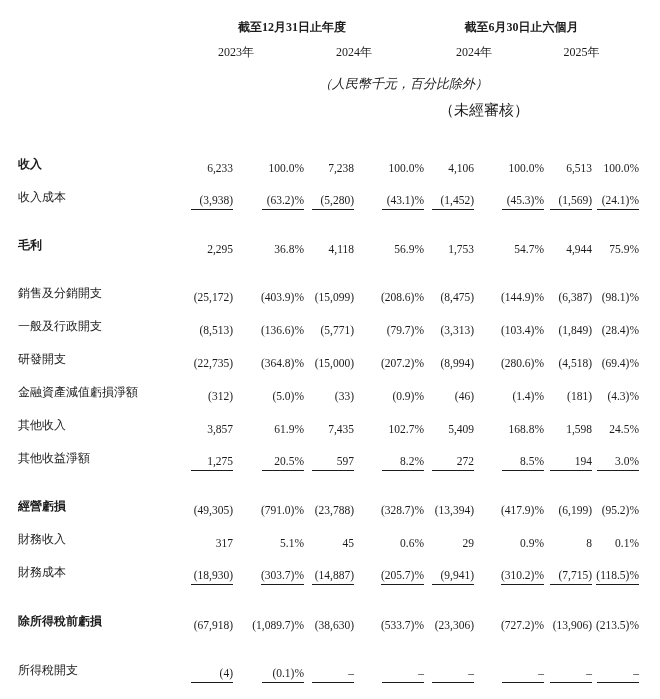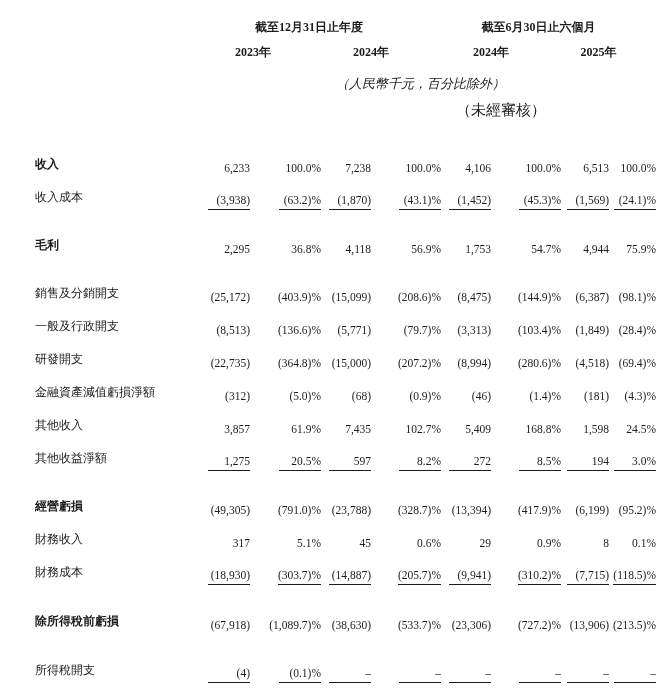--- a/index.html
+++ b/index.html
@@ -1,26 +1,26 @@
 <!DOCTYPE html>
 <html><head>
 <meta charset="utf-8">
 <style>
   html,body{margin:0;padding:0;background:#ffffff;}
   body{
     width:660px;height:699px;overflow:hidden;
     font-family:"Liberation Serif","DejaVu Serif",serif;
     color:#1c1c1c;
   }
-  .page{box-sizing:border-box;width:656px;height:699px;padding:10px 4px 0 35px;}
+  .page{box-sizing:border-box;width:656px;height:699px;padding:10px 4px 0 18px;}
   table.fin{border-collapse:collapse;table-layout:fixed;width:621px;}
   td{padding:0;vertical-align:bottom;}
   
   .h-period td{height:26px;font-size:12px;font-weight:bold;}
-  .h-years td{height:25px;font-size:12px;font-weight:bold;}
+  .h-years td{height:25px;font-size:12px;font-weight:normal;}
   .h-unit td{height:32px;font-size:13px;font-style:italic;}
   .h-audit td{height:27px;font-size:15px;}
   .ctr{text-align:center;}
   .shiftl{padding-right:28px;}
   .shiftl2{padding-right:20px;}
   
   tr.r td{height:29px;}
   td.lbl{font-size:12px;white-space:nowrap;overflow:hidden;padding-bottom:4px;}
   td.num{text-align:right;font-size:11.5px;white-space:nowrap;}
   td.num .u{display:inline-block;min-width:42px;text-align:right;padding-bottom:3px;}
@@ -80,21 +80,21 @@
           <td class="num"><span class="u">100.0%</span></td>
           <td class="num"><span class="u">4,106</span></td>
           <td class="num"><span class="u">100.0%</span></td>
           <td class="num"><span class="u">6,513</span></td>
           <td class="num"><span class="u">100.0%</span></td>
         </tr>
         <tr class="r ul-single">
           <td class="lbl">收入成本</td>
           <td class="num"><span class="u">(3,938)</span></td>
           <td class="num"><span class="u">(63.2)%</span></td>
-          <td class="num"><span class="u">(1,870)</span></td>
+          <td class="num"><span class="u">(5,280)</span></td>
           <td class="num"><span class="u">(43.1)%</span></td>
           <td class="num"><span class="u">(1,452)</span></td>
           <td class="num"><span class="u">(45.3)%</span></td>
           <td class="num"><span class="u">(1,569)</span></td>
           <td class="num"><span class="u">(24.1)%</span></td>
         </tr>
         <tr class="sp">
           <td colspan="9" style="height: 15px;"></td>
         </tr>
         <tr class="r bold">
@@ -141,21 +141,21 @@
           <td class="num"><span class="u">(207.2)%</span></td>
           <td class="num"><span class="u">(8,994)</span></td>
           <td class="num"><span class="u">(280.6)%</span></td>
           <td class="num"><span class="u">(4,518)</span></td>
           <td class="num"><span class="u">(69.4)%</span></td>
         </tr>
         <tr class="r">
           <td class="lbl">金融資產減值虧損淨額</td>
           <td class="num"><span class="u">(312)</span></td>
           <td class="num"><span class="u">(5.0)%</span></td>
-          <td class="num"><span class="u">(68)</span></td>
+          <td class="num"><span class="u">(33)</span></td>
           <td class="num"><span class="u">(0.9)%</span></td>
           <td class="num"><span class="u">(46)</span></td>
           <td class="num"><span class="u">(1.4)%</span></td>
           <td class="num"><span class="u">(181)</span></td>
           <td class="num"><span class="u">(4.3)%</span></td>
         </tr>
         <tr class="r">
           <td class="lbl">其他收入</td>
           <td class="num"><span class="u">3,857</span></td>
           <td class="num"><span class="u">61.9%</span></td>

